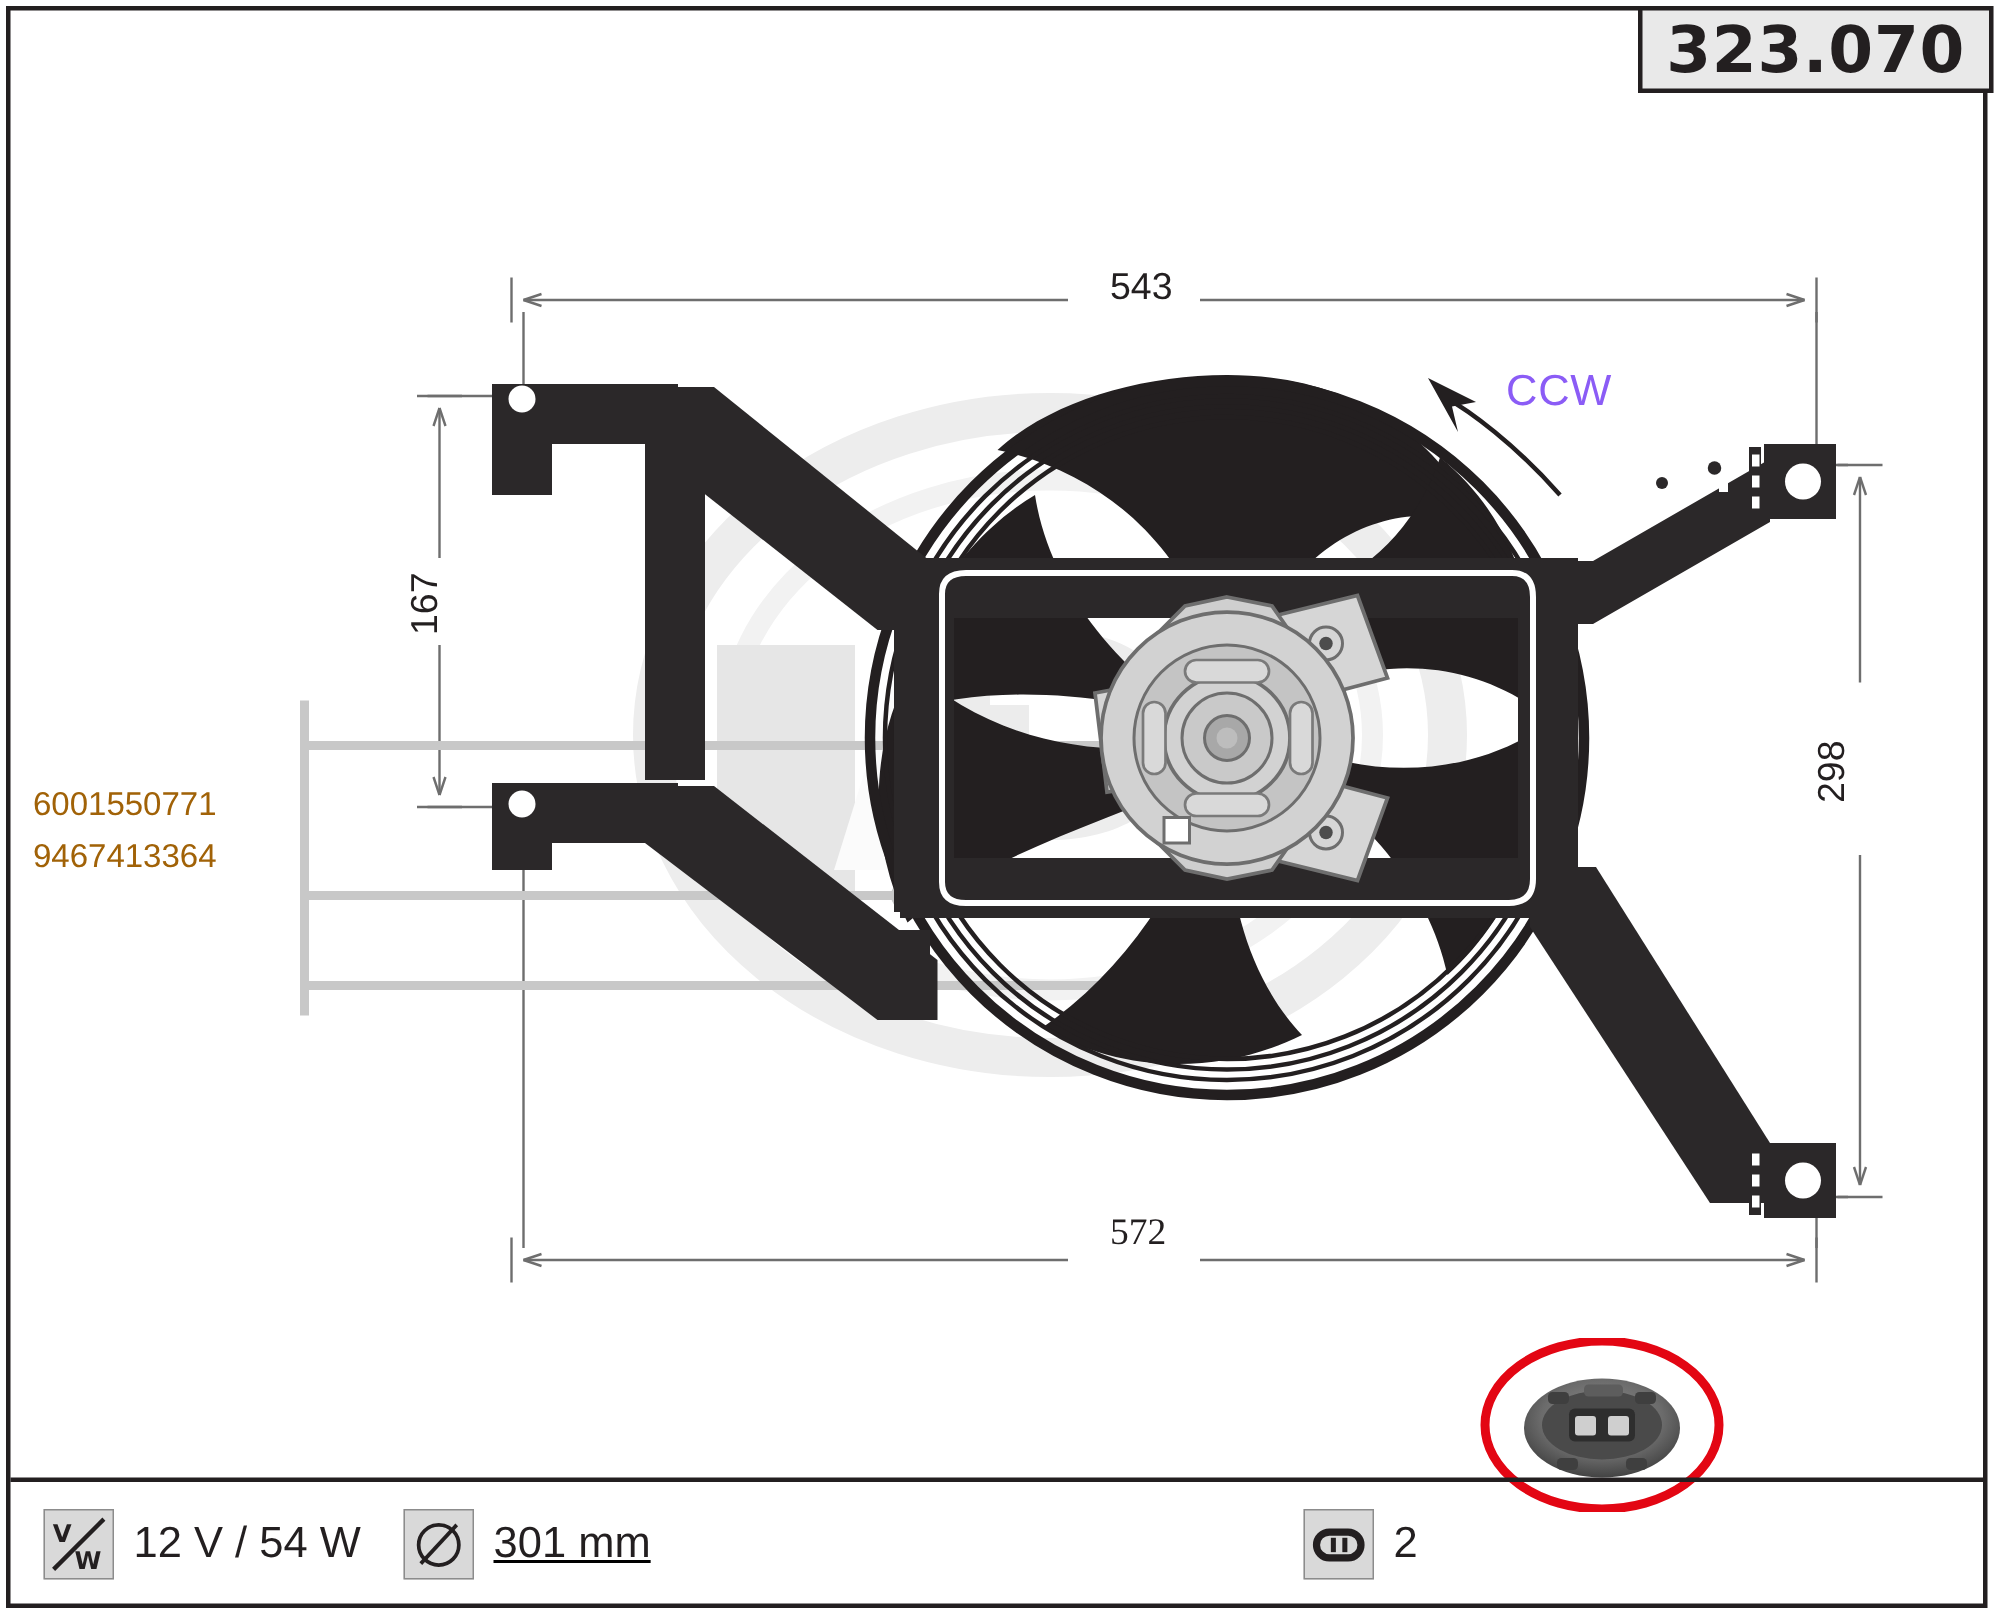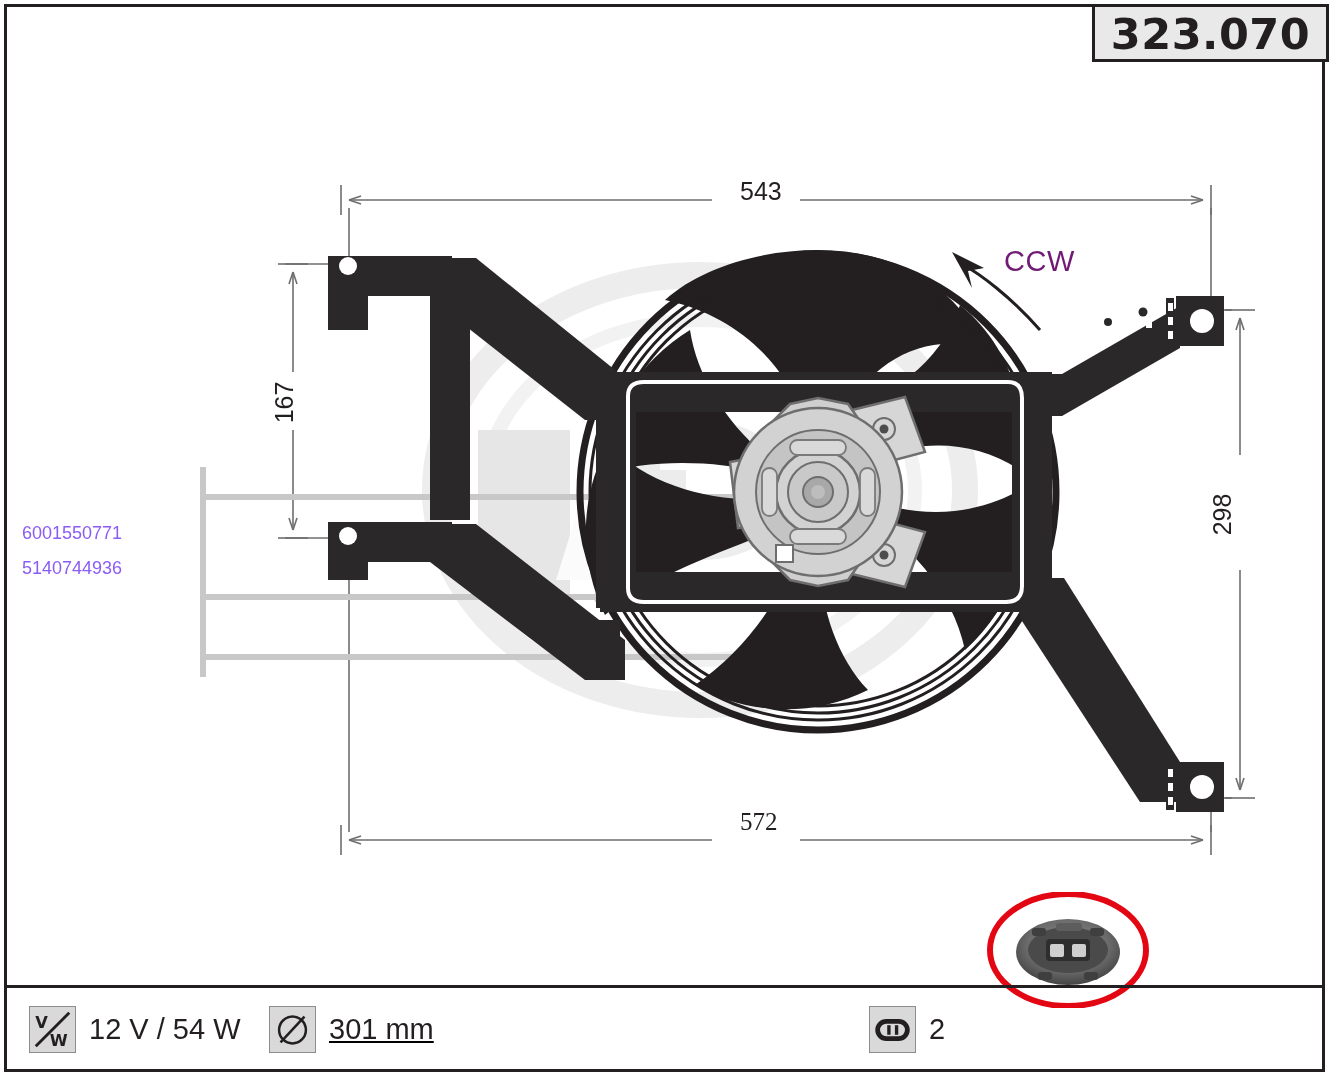--- a/index.html
+++ b/index.html
@@ -88,30 +88,30 @@
     font-size: 25px;
     color: #231f20;
     white-space: nowrap;
   }
   .dimtext.vert {
     transform: rotate(-90deg);
     transform-origin: 50% 50%;
   }
   .oem {
     position: absolute;
-    font-size: 18px;
-    color: #8b5cf6;
+    font-size: 22px;
+    color: #a16207;
     white-space: nowrap;
   }
   #ccw-label {
     position: absolute;
     left: 1004px;
     top: 245px;
     font-size: 29px;
-    color: #701a75;
+    color: #8b5cf6;
     letter-spacing: 0.5px;
   }
   svg.layer {
     position: absolute;
     left: 0;
     top: 0;
     width: 1333px;
     height: 1080px;
   }
   #photo-wrap {
@@ -331,21 +331,21 @@
   </svg>
 
   <div class="dimtext" style="left:740px; top:177px;">543</div>
   <div class="dimtext" style="left:740px; top:808px;font-family:Liberation Serif, serif;">572</div>
   <div class="dimtext vert" style="left:258px; top:388px; width:52px; text-align:center;">167</div>
   <div class="dimtext vert" style="left:1196px; top:500px; width:52px; text-align:center;">298</div>
 
   <div id="ccw-label">CCW</div>
 
   <div class="oem" style="left:22px; top:523px;">6001550771</div>
-  <div class="oem" style="left:22px; top:558px;">5140744936</div>
+  <div class="oem" style="left:22px; top:558px;">9467413364</div>
 
   <div id="photo-wrap">
     <svg viewBox="0 0 165 116" style="width:165px;height:116px;">
       <defs>
         <radialGradient id="connGrad" cx="50%" cy="40%" r="65%">
           <stop offset="0%" stop-color="#8f8f8f"></stop>
           <stop offset="60%" stop-color="#6b6b6b"></stop>
           <stop offset="100%" stop-color="#3a3a3a"></stop>
         </radialGradient>
       </defs>

